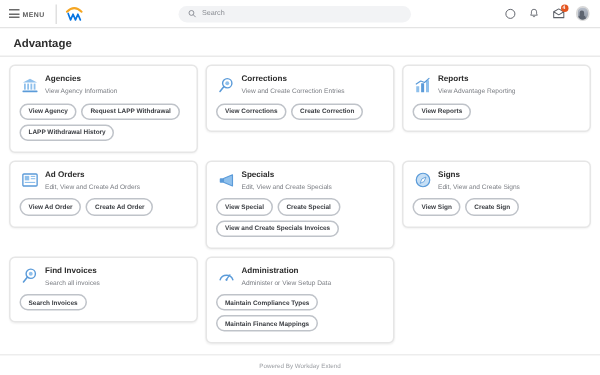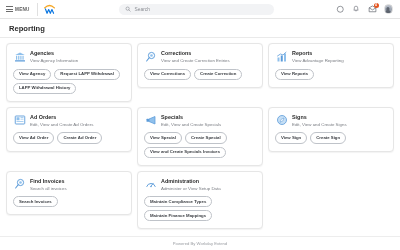--- a/index.html
+++ b/index.html
@@ -177,21 +177,21 @@
         <path d="M3 7.5 L12 2.5 L21 7.5" fill="none" stroke="#5c6068" stroke-width="1.8" stroke-linejoin="round"></path>
       </svg>
       <span class="badge">4</span>
     </div>
 
     <div class="avatar"></div>
   </div>
 </div>
 
 <div class="page-title-bar">
-  <span class="page-title">Reporting</span>
+  <span class="page-title">Advantage</span>
 </div>
 
 <div class="content">
   <div class="grid">
 
     <div class="card">
       <div class="card-head">
         <span class="card-icon">
           <svg viewBox="0 0 24 24" width="12" height="12">
             <path d="M12 3 L21.5 8 H2.5 Z" fill="#8fc0ec"></path>

